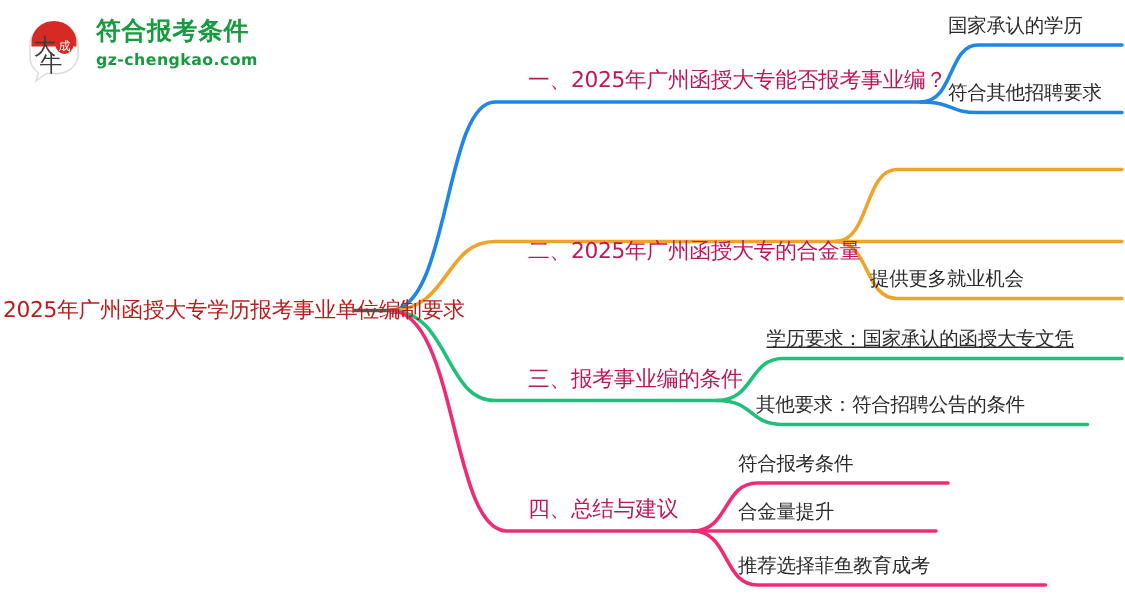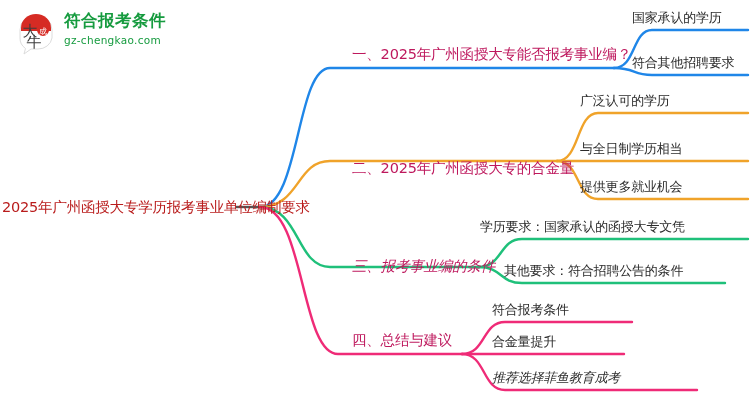--- a/index.html
+++ b/index.html
@@ -50,21 +50,21 @@
   .logo-title {
     font-size: 16.5px;
     font-weight: bold;
     color: #169b3f;
     letter-spacing: 0.5px;
     line-height: 20px;
     white-space: nowrap;
   }
   .logo-sub {
     font-size: 10.5px;
-    font-weight: normal;
+    font-weight: bold;
     color: #169b3f;
     letter-spacing: 0.3px;
     line-height: 14px;
     margin-top: 2px;
     white-space: nowrap;
   }
 
   
   .node {
     position: absolute;
@@ -129,30 +129,28 @@
     <div class="logo-text-wrap">
       <div class="logo-title">符合报考条件</div>
       <div class="logo-sub">gz-chengkao.com</div>
     </div>
   </div>
 
   <div class="node node-root" style="left:2px; top:199px;">2025年广州函授大专学历报考事业单位编制要求</div>
 
   <div class="node node-l1" style="left:352px; top:46px;">一、2025年广州函授大专能否报考事业编？</div>
   <div class="node node-l1" style="left:352px; top:139px;margin-top:21px;">二、2025年广州函授大专的合金量</div>
-  <div class="node node-l1" style="left:352px; top:258px;font-style:italic;">三、报考事业编的条件</div>
+  <div class="node node-l1" style="left:352px; top:245px;">三、报考事业编的条件</div>
   <div class="node node-l1" style="left:352px; top:332px;">四、总结与建议</div>
 
   <div class="node node-l2" style="left:632px; top:11px;">国家承认的学历</div>
   <div class="node node-l2" style="left:632px; top:56px;">符合其他招聘要求</div>
 
-  <div class="node node-l2" style="left:580px; top:94px;">广泛认可的学历</div>
-  <div class="node node-l2" style="left:580px; top:142px;">与全日制学历相当</div>
   <div class="node node-l2" style="left:580px; top:180px;">提供更多就业机会</div>
 
-  <div class="node node-l2" style="left:480px; top:220px;">学历要求：国家承认的函授大专文凭</div>
+  <div class="node node-l2" style="left:511px; top:220px;text-decoration:underline;">学历要求：国家承认的函授大专文凭</div>
   <div class="node node-l2" style="left:504px; top:264px;">其他要求：符合招聘公告的条件</div>
 
   <div class="node node-l2" style="left:492px; top:303px;text-align:right;">符合报考条件</div>
   <div class="node node-l2" style="left:492px; top:335px;">合金量提升</div>
-  <div class="node node-l2" style="left:492px; top:371px;font-style:italic;">推荐选择菲鱼教育成考</div>
+  <div class="node node-l2" style="left:492px; top:371px;">推荐选择菲鱼教育成考</div>
 
 </div>
 
 </body></html>

